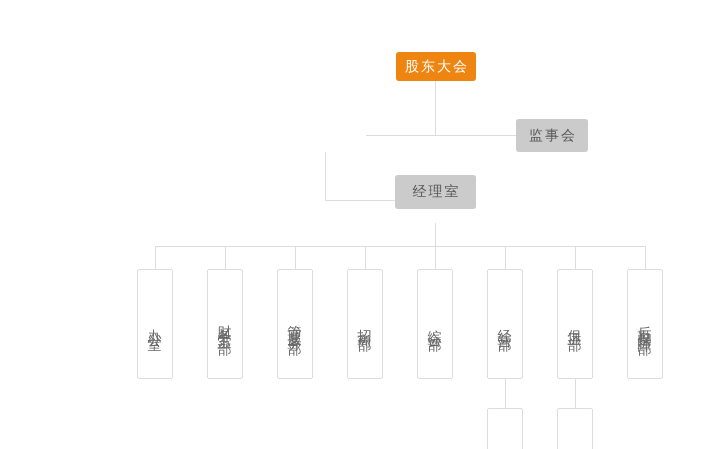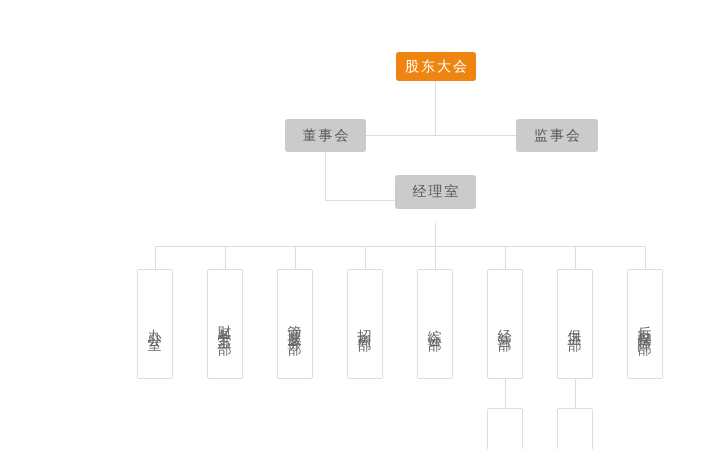--- a/index.html
+++ b/index.html
@@ -78,22 +78,21 @@
   <div class="vl" style="left:317px; top:198px; height:23px;"></div>
   <div class="vl" style="left:387px; top:198px; height:23px;"></div>
   <div class="vl" style="left:457px; top:198px; height:23px;"></div>
   <div class="vl" style="left:527px; top:198px; height:23px;"></div>
   <div class="vl" style="left:597px; top:198px; height:23px;"></div>
   <div class="vl" style="left:457px; top:331px; height:29px;"></div>
   <div class="vl" style="left:527px; top:331px; height:29px;"></div>
 
   <div class="node node-root" style="left:348px; top:4px; width:80px; height:29px;">股东大会</div>
 
-  <div class="node node-gray" style="left:237px; top:71px; width:81px; height:33px;">董事会</div>
-  <div class="node node-gray" style="left:468px; top:71px; width:82px; height:33px;">监事会</div>
+  <div class="node node-gray" style="left:468px; top:71px; width:72px; height:33px;">监事会</div>
 
   <div class="node node-gray" style="left:347px; top:127px; width:81px; height:34px;">经理室</div>
 
   <div class="node node-dept" style="left:89px;  top:221px; width:36px; height:110px;">办公室</div>
   <div class="node node-dept" style="left:159px; top:221px; width:36px; height:110px;">财务劳工部</div>
   <div class="node node-dept" style="left:229px; top:221px; width:36px; height:110px;">管理服务部</div>
   <div class="node node-dept" style="left:299px; top:221px; width:36px; height:110px;">招商部</div>
   <div class="node node-dept" style="left:369px; top:221px; width:36px; height:110px;">综合部</div>
   <div class="node node-dept" style="left:439px; top:221px; width:36px; height:110px;">经营部</div>
   <div class="node node-dept" style="left:509px; top:221px; width:36px; height:110px;">保卫部</div>

